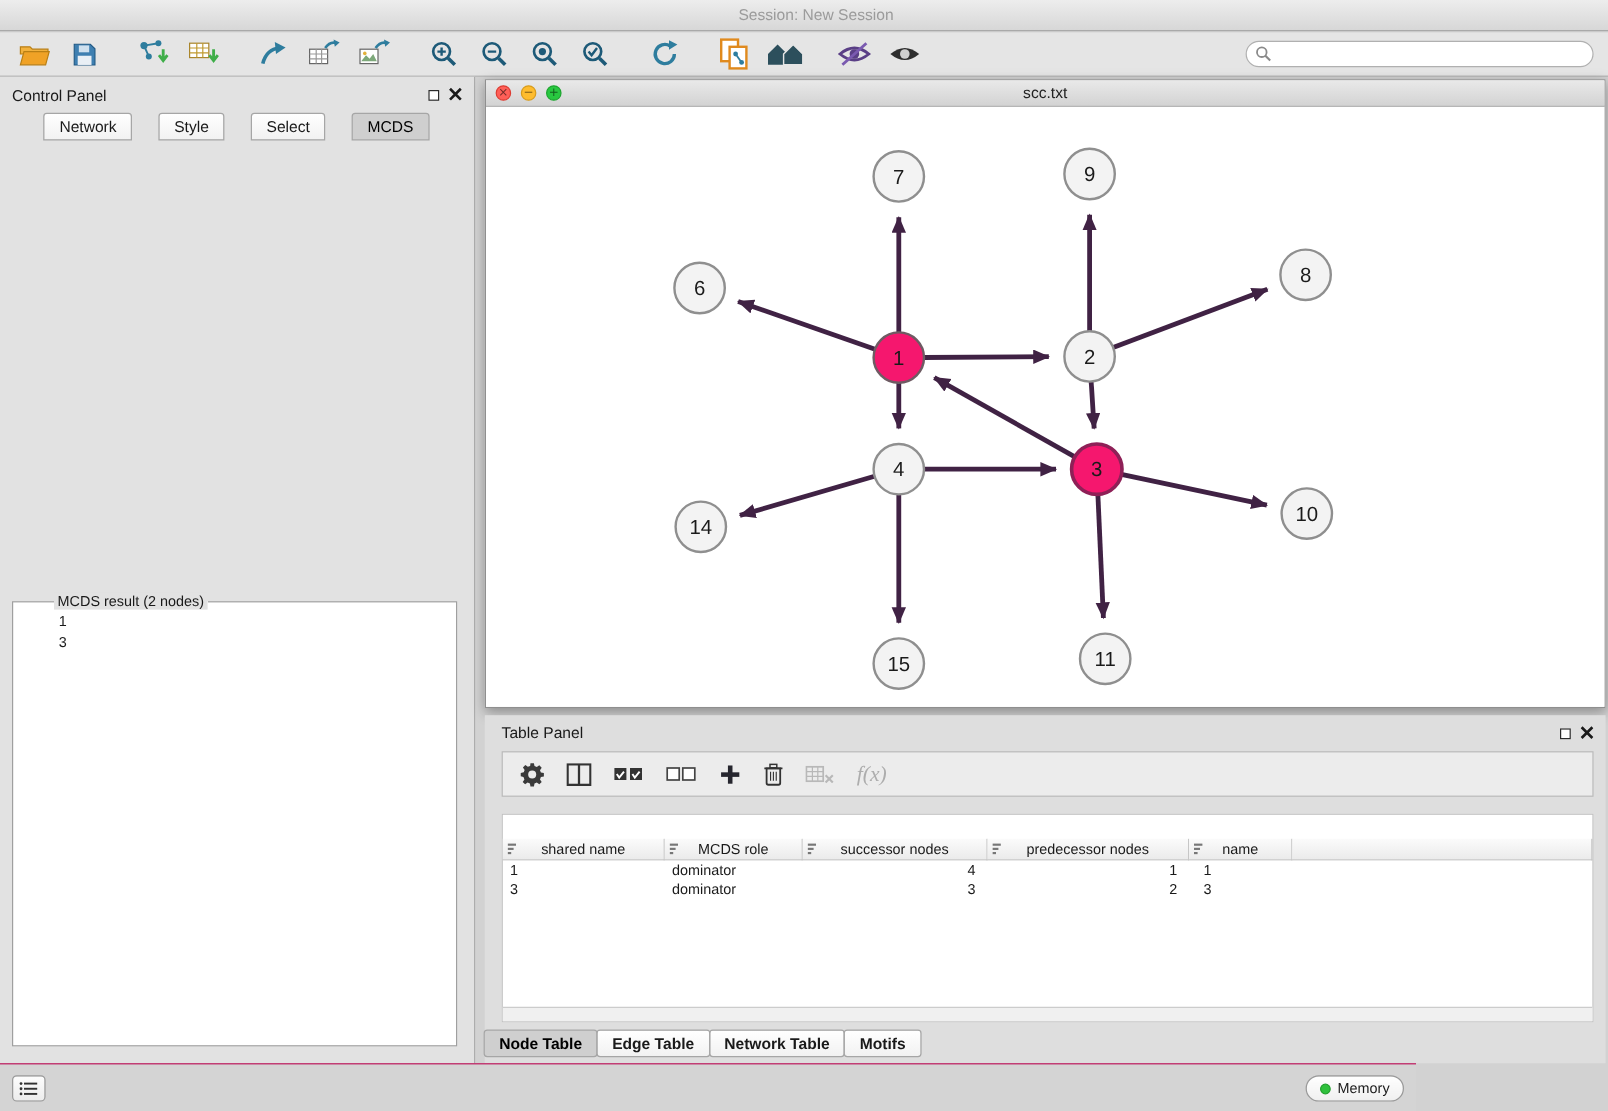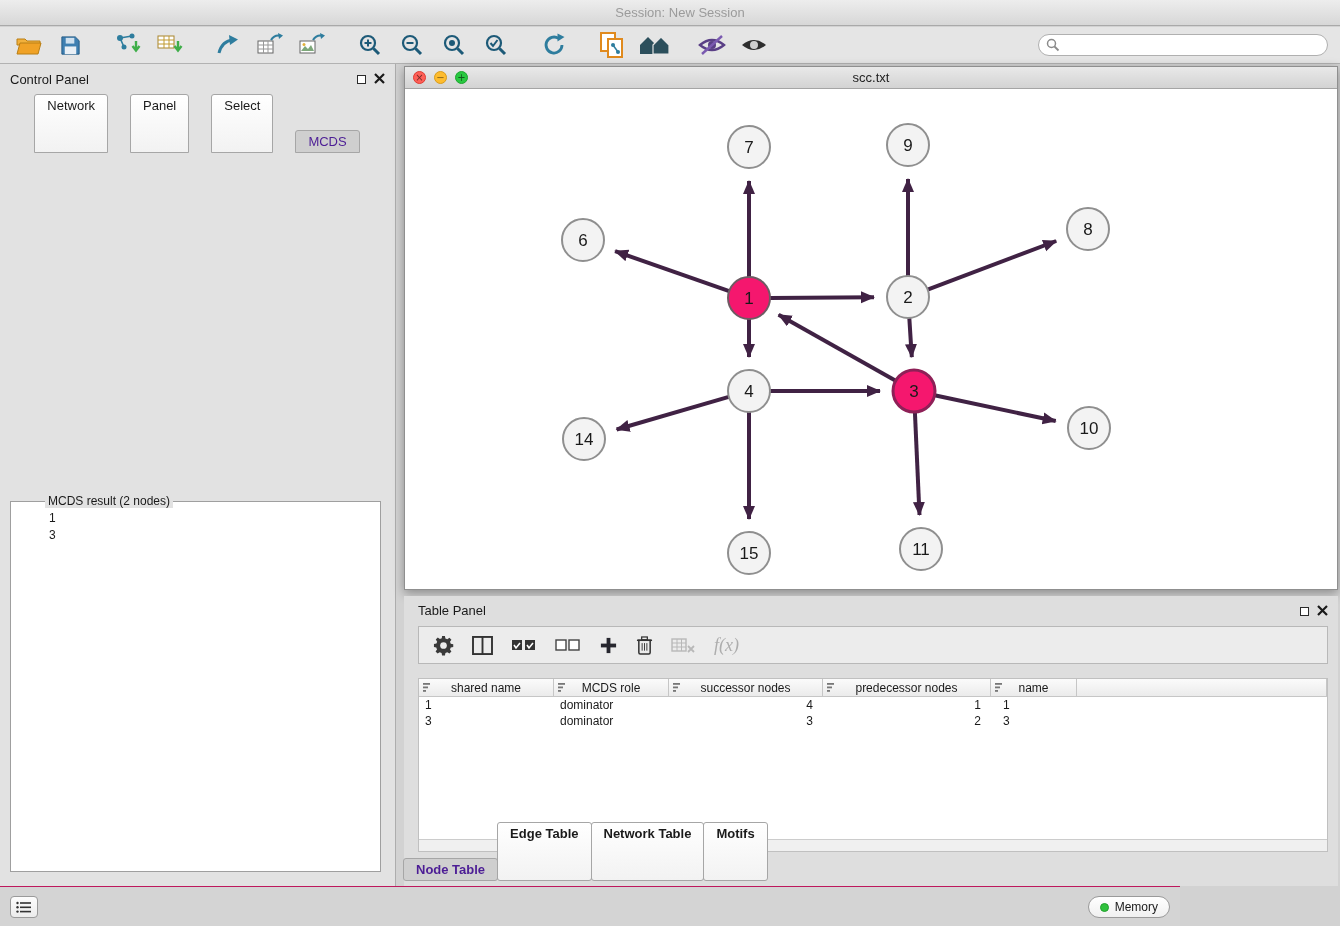--- a/index.html
+++ b/index.html
@@ -43,21 +43,21 @@
   .cp-header { position: relative; height: 30px; }
   .cp-title { position: absolute; left: 10px; top: 8px; font-size: 13px; }
   .panel-icons { position: absolute; right: 10px; top: 8px; display: flex; gap: 8px; align-items: center; }
   .float-sq { width: 9px; height: 9px; border: 1.5px solid #2b2b2b; background: #fff; }
   .tabsrow { display: flex; justify-content: center; gap: 23px; }
   .tab {
     border: 1px solid #a6a6a6; background: linear-gradient(#ffffff, #f2f2f2);
     padding: 3px 12px; font-size: 13px; margin-left: -1px; border-radius: 3px 3px 0 0;
     white-space: nowrap;
   }
-  .tab.active { background: #cfcfcf; color: #4c1d95; margin-top: 36px; }
+  .tab.active { background: #cfcfcf; color: #000000; }
   .cp-body { padding-top: 22px; text-align: center; }
   .opt-label { font-size: 13px; margin-bottom: 13px; }
   .dropdown {
     width: 308px; height: 24px; margin: 0 auto 18px auto; background: #fff;
     border: 1px solid #9b9b9b; border-radius: 4px; position: relative;
     display: flex; align-items: center; padding-left: 9px; font-size: 13px; text-align: left;
   }
   .dd-stepper { position: absolute; right: 5px; top: 4px; }
   .btnrow { display: flex; justify-content: center; gap: 15px; }
   .pushbtn {
@@ -107,21 +107,21 @@
   }
   .fx { font-family: "Liberation Serif", "DejaVu Serif", serif; font-style: italic; font-size: 18px; color: #adadad; }
   .tp-tablewrap {
     position: absolute; left: 14px; right: 10px; top: 82px; bottom: 34px;
     background: #ffffff; border: 1px solid #c0c0c0;
   }
   .thead-row, .trow { display: grid; grid-template-columns: 135px 115px 154px 168px 86px 1fr; }
   .th {
     position: relative; height: 18px; display: flex; align-items: center; justify-content: center;
     background: linear-gradient(#fbfbfb, #ebebeb); border-right: 1px solid #c6c6c6;
-    border-bottom: 1px solid #c6c6c6; font-size: 12px;
+    border-bottom: 1px solid #c6c6c6; font-size: 12px; margin-top: 20px;
   }
   .sorticon { position: absolute; left: 4px; top: 3px; }
   .trow { height: 16px; font-size: 12px; }
   .tc { display: flex; align-items: center; padding: 0 6px; }
   .tc.num { justify-content: flex-end; padding-right: 10px; }
   .tc.namecol { padding-left: 12px; }
   .hscroll {
     position: absolute; left: 0; right: 0; bottom: 0; height: 12px;
     background: #f0f0f0; border-top: 1px solid #cccccc;
   }
@@ -330,21 +330,21 @@
       <span class="float-sq"></span>
       <span>
         <svg width="11" height="11" viewBox="0 0 11 11">
             <path d="M1 1 L10 10 M10 1 L1 10" stroke="#1a1a1a" stroke-width="2.2"></path>
           </svg>
       </span>
     </span>
   </div>
   <div class="tabsrow">
     <span class="tab">Network</span>
-    <span class="tab">Panel</span>
+    <span class="tab">Style</span>
     <span class="tab">Select</span>
     <span class="tab active">MCDS</span>
   </div>
   <fieldset class="result-fieldset">
     <legend>MCDS result (2 nodes)</legend>
     <div class="result-area">
       <div>1</div>
       <div>3</div>
     </div>
   </fieldset>

